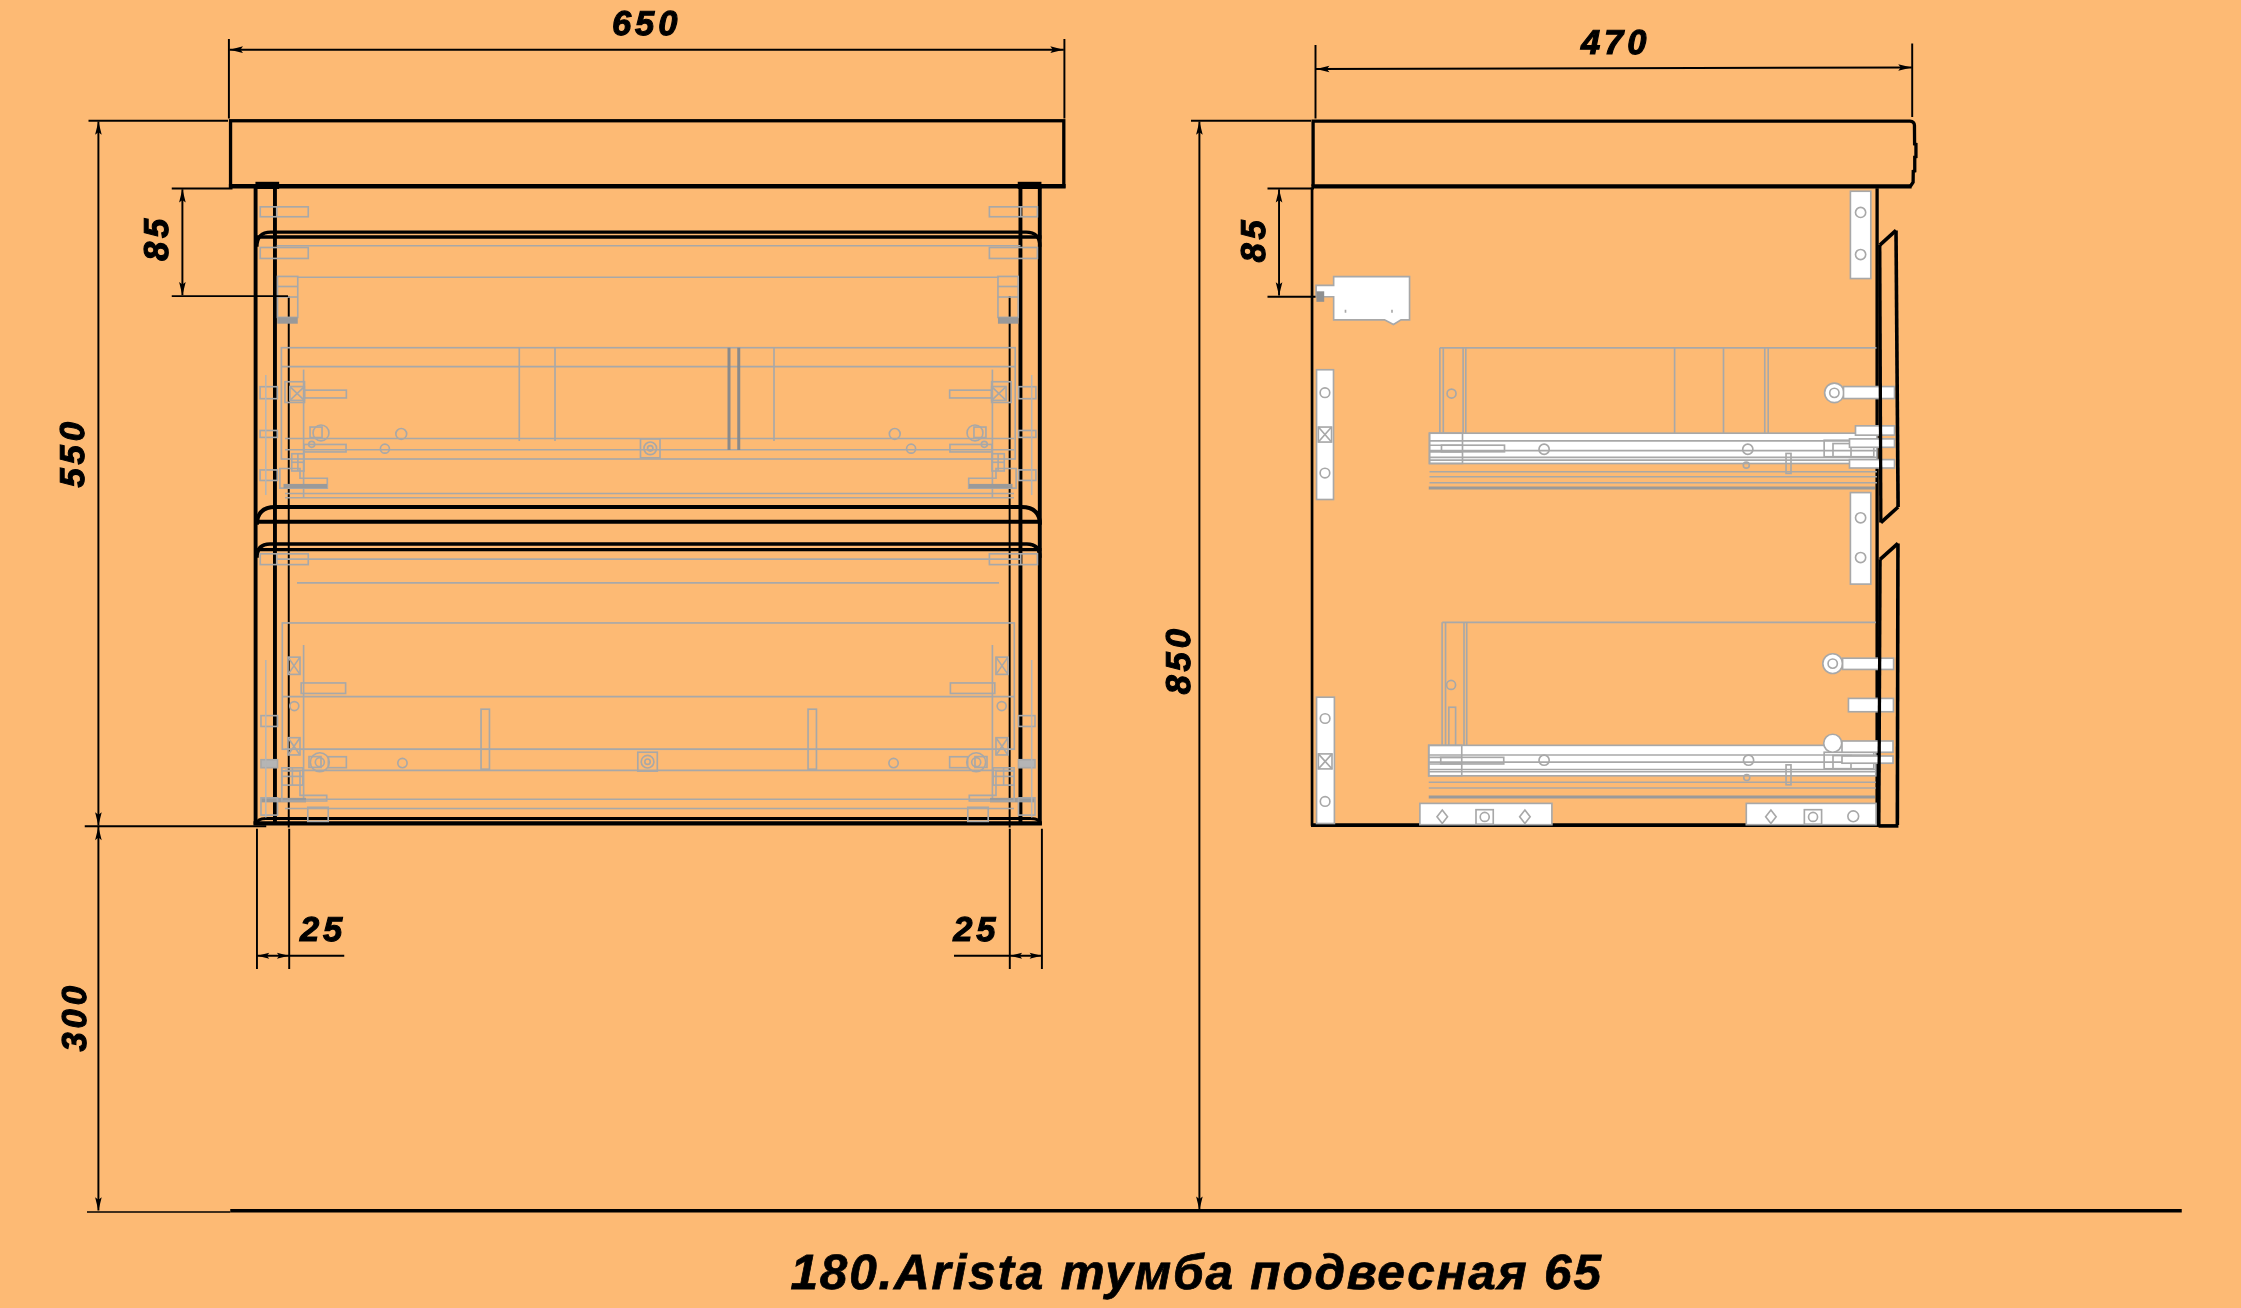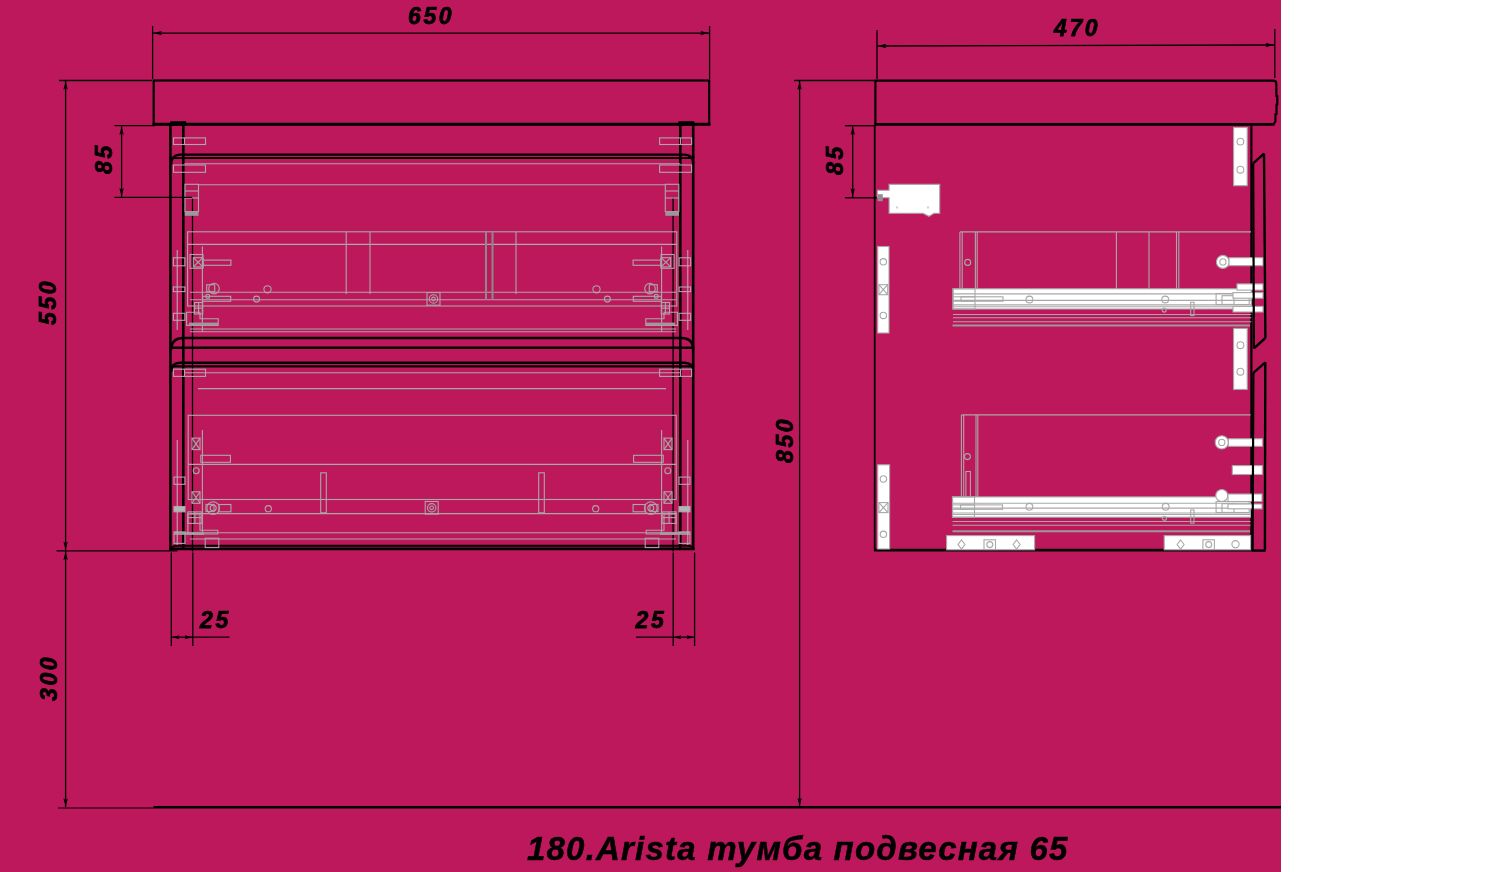--- a/index.html
+++ b/index.html
@@ -1,16 +1,16 @@
 <!DOCTYPE html>
 <html><head>
 <meta charset="utf-8">
 <style>
   html,body{margin:0;padding:0;background:#ffffff;}
-  .wrap{width:1281px;height:872px;position:relative;background:#be185d;overflow:hidden;}
+  .wrap{width:1494px;height:872px;position:relative;background:#fdba74;overflow:hidden;}
   svg{display:block;}
   text{font-family:"Liberation Sans",sans-serif;font-weight:bold;font-style:italic;fill:#000;}
   .dim{font-size:23px;letter-spacing:2.6px;stroke:#000;stroke-width:0.75;paint-order:stroke;}
   .title{font-size:33px;letter-spacing:1.2px;stroke:#000;stroke-width:0.5;paint-order:stroke;}
 </style>
 </head>
 <body>
 <div class="wrap">
 <svg width="1494" height="872" viewBox="0 0 1494 872" fill="none" stroke-linecap="butt">
 

